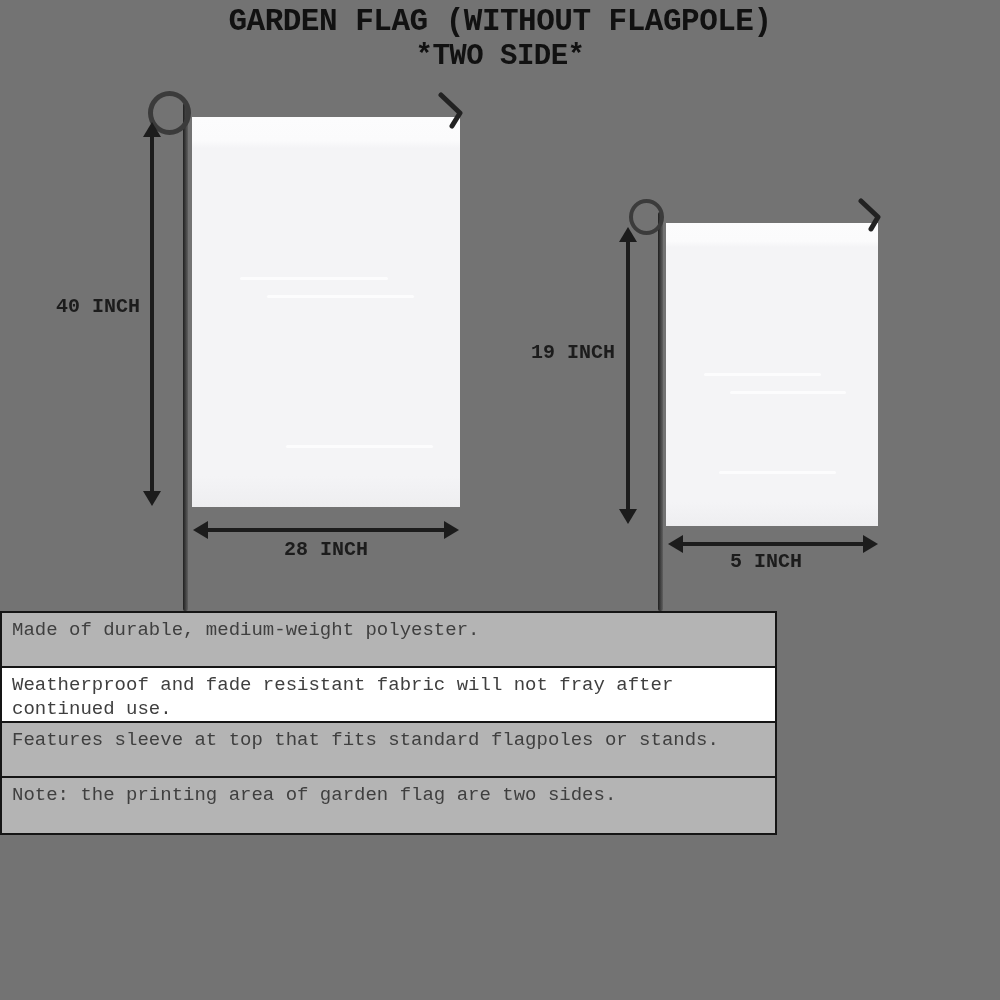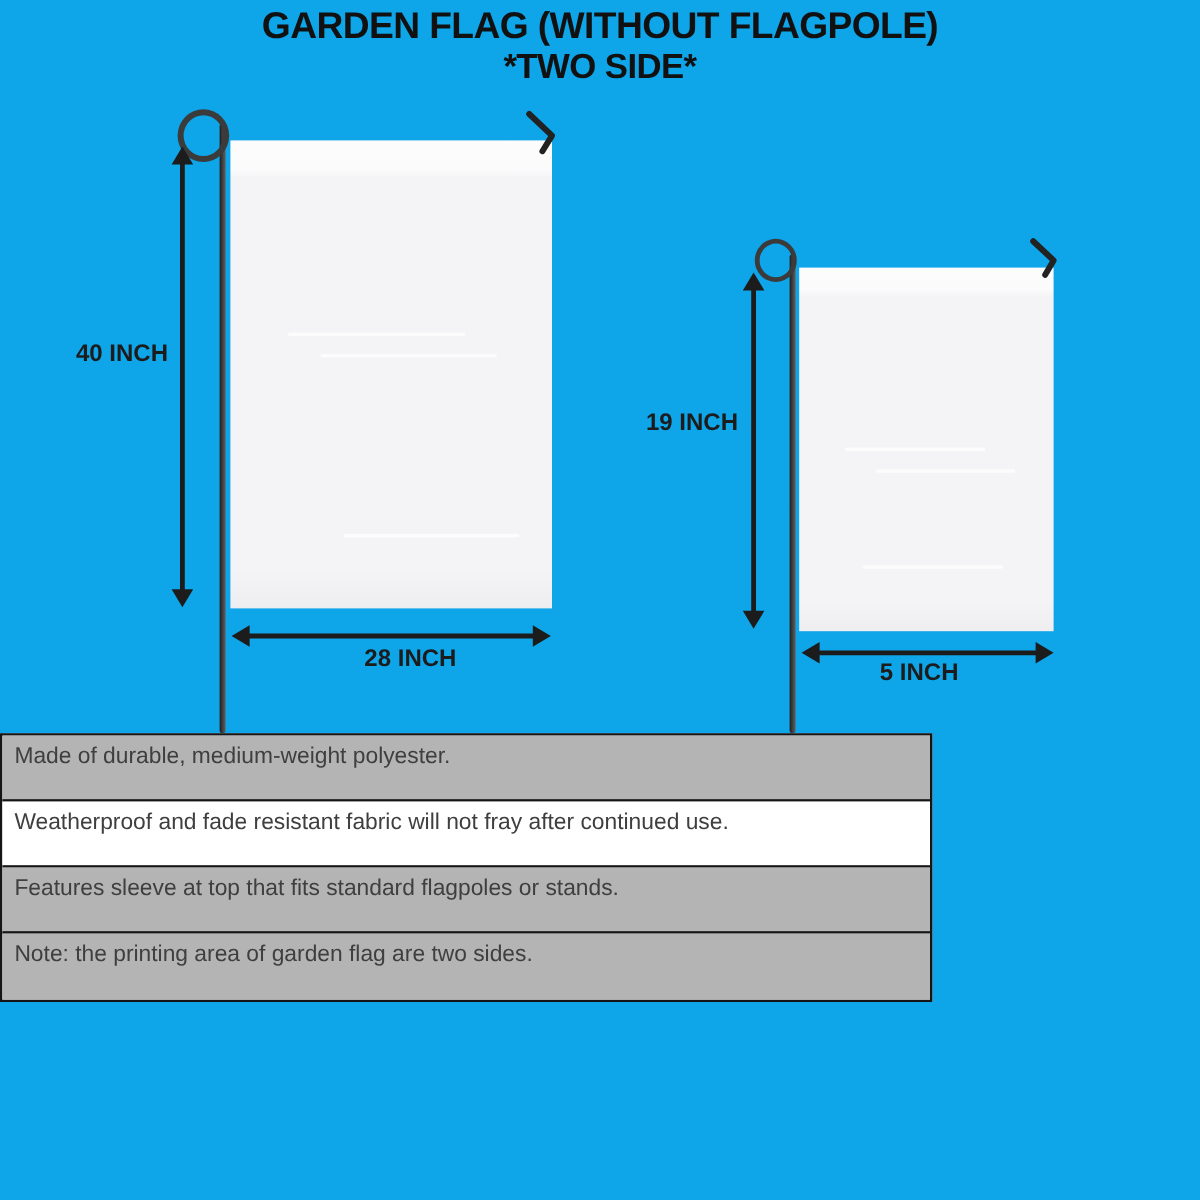--- a/index.html
+++ b/index.html
@@ -5,22 +5,23 @@
   html, body {
     margin: 0;
     padding: 0;
     background: #ffffff;
     font-family: "Liberation Sans", sans-serif;
   }
   .canvas {
     position: relative;
     width: 1000px;
     height: 1000px;
-    background: #0ea5e9;
+    background: #737373;
     overflow: hidden;
+    font-family: Liberation Mono, monospace;
   }
 
   
   .title-block {
     position: absolute;
     top: 4px;
     left: 0;
     width: 1000px;
     text-align: center;
     color: #111111;
@@ -77,23 +78,23 @@
 
   
   .arrow { position: absolute; }
   .dim-label {
     position: absolute;
     font-size: 20px;
     font-weight: 700;
     color: #1c1c1c;
     letter-spacing: 0px;
   }
-  .lbl-h-large { left: 45px;  top: 284px; width: 95px;  text-align: right; }
+  .lbl-h-large { left: 45px;  top: 295px; width: 95px;  text-align: right; }
   .lbl-h-small { left: 525px; top: 341px; width: 90px;  text-align: right; }
-  .lbl-w-large { left: 208px; top: 538px; width: 268px; text-align: center; }
+  .lbl-w-large { left: 192px; top: 538px; width: 268px; text-align: center; }
   .lbl-w-small { left: 660px; top: 550px; width: 212px; text-align: center; }
 
   
   .feature-table {
     position: absolute;
     left: 0;
     top: 611px;
     width: 777px;
     border: 2px solid #151515;
     box-sizing: border-box;

